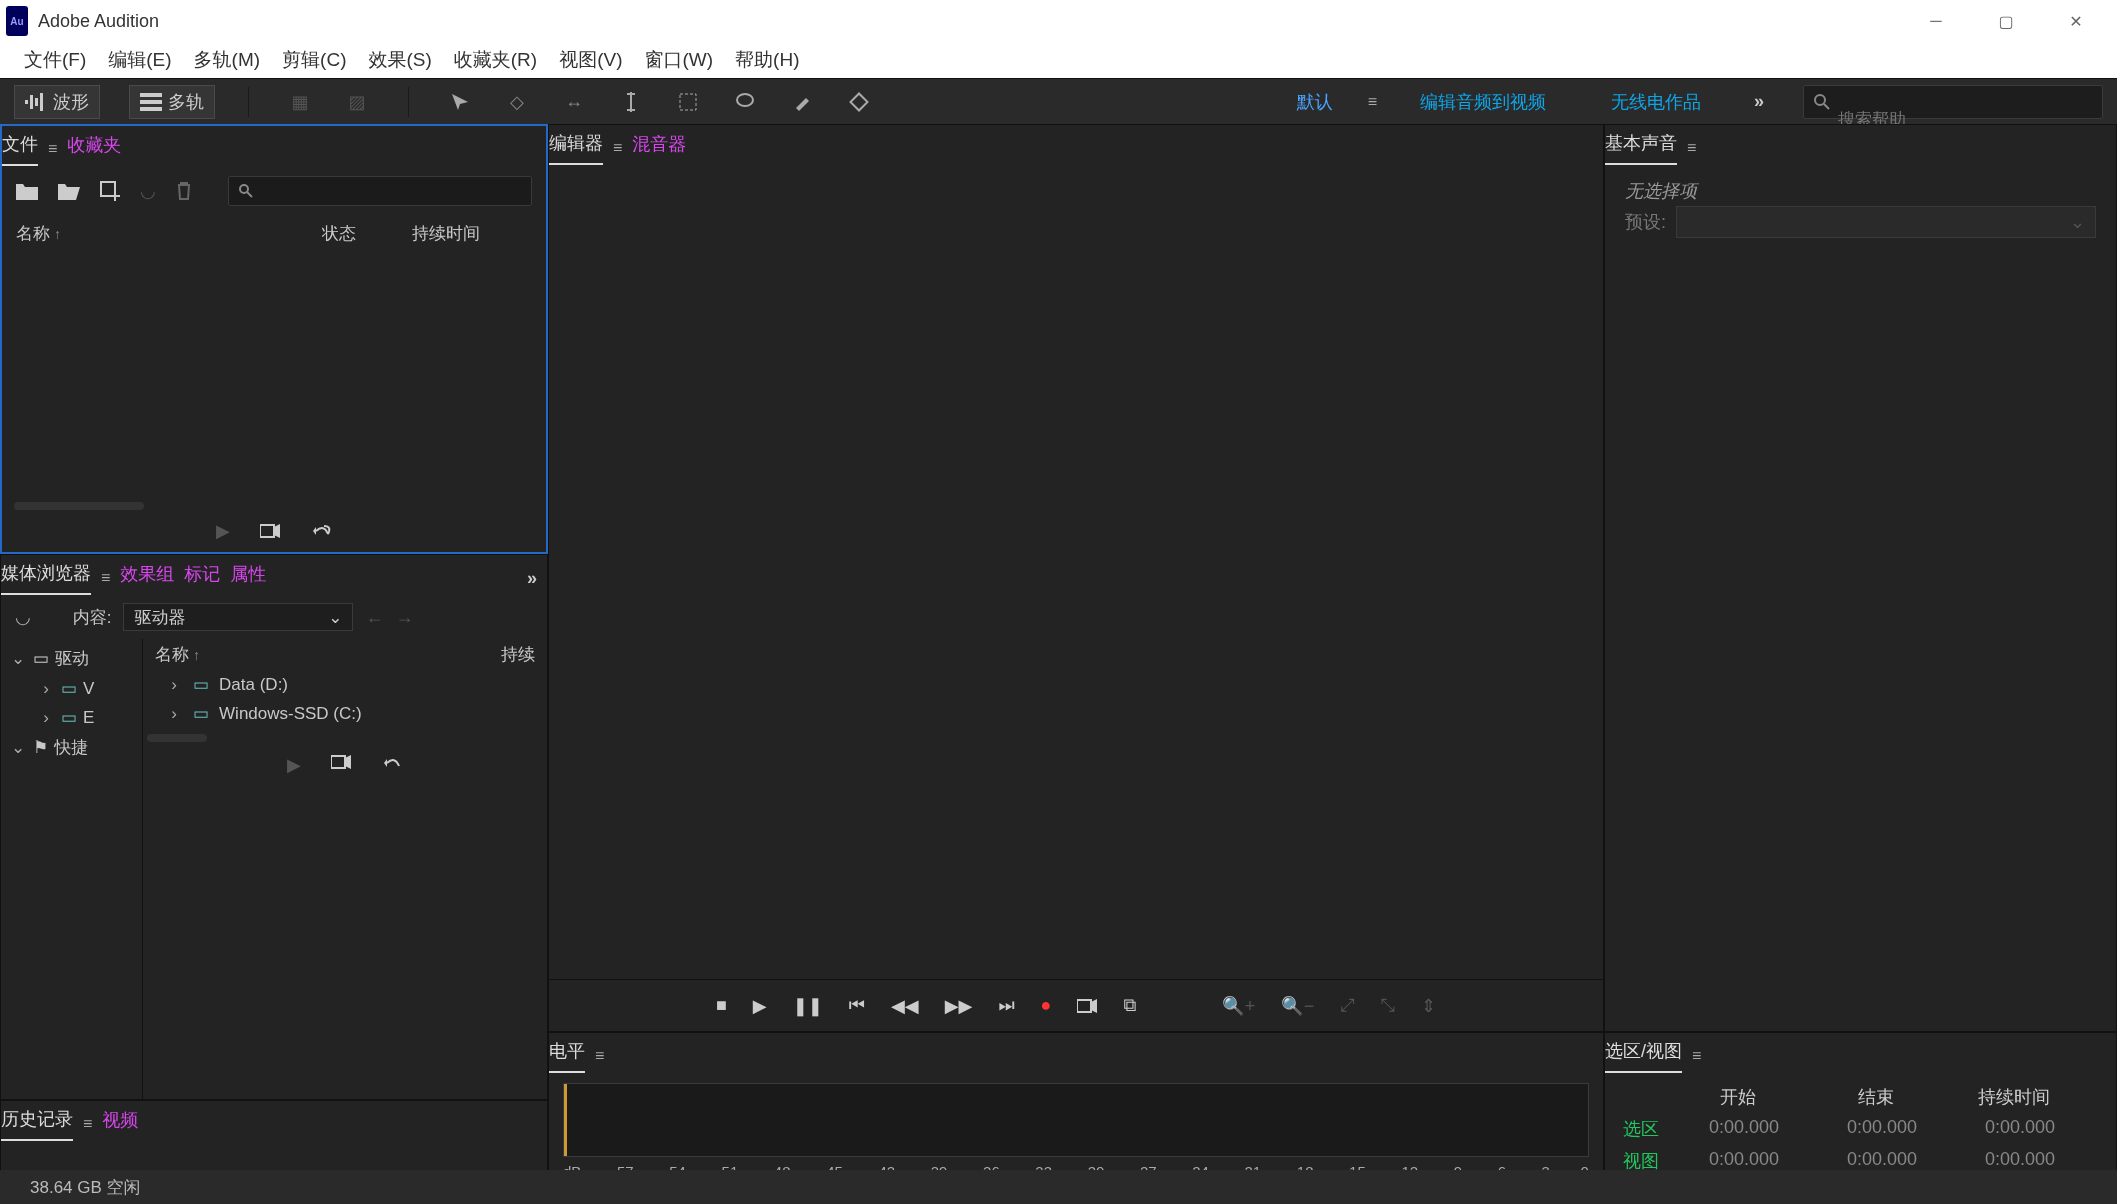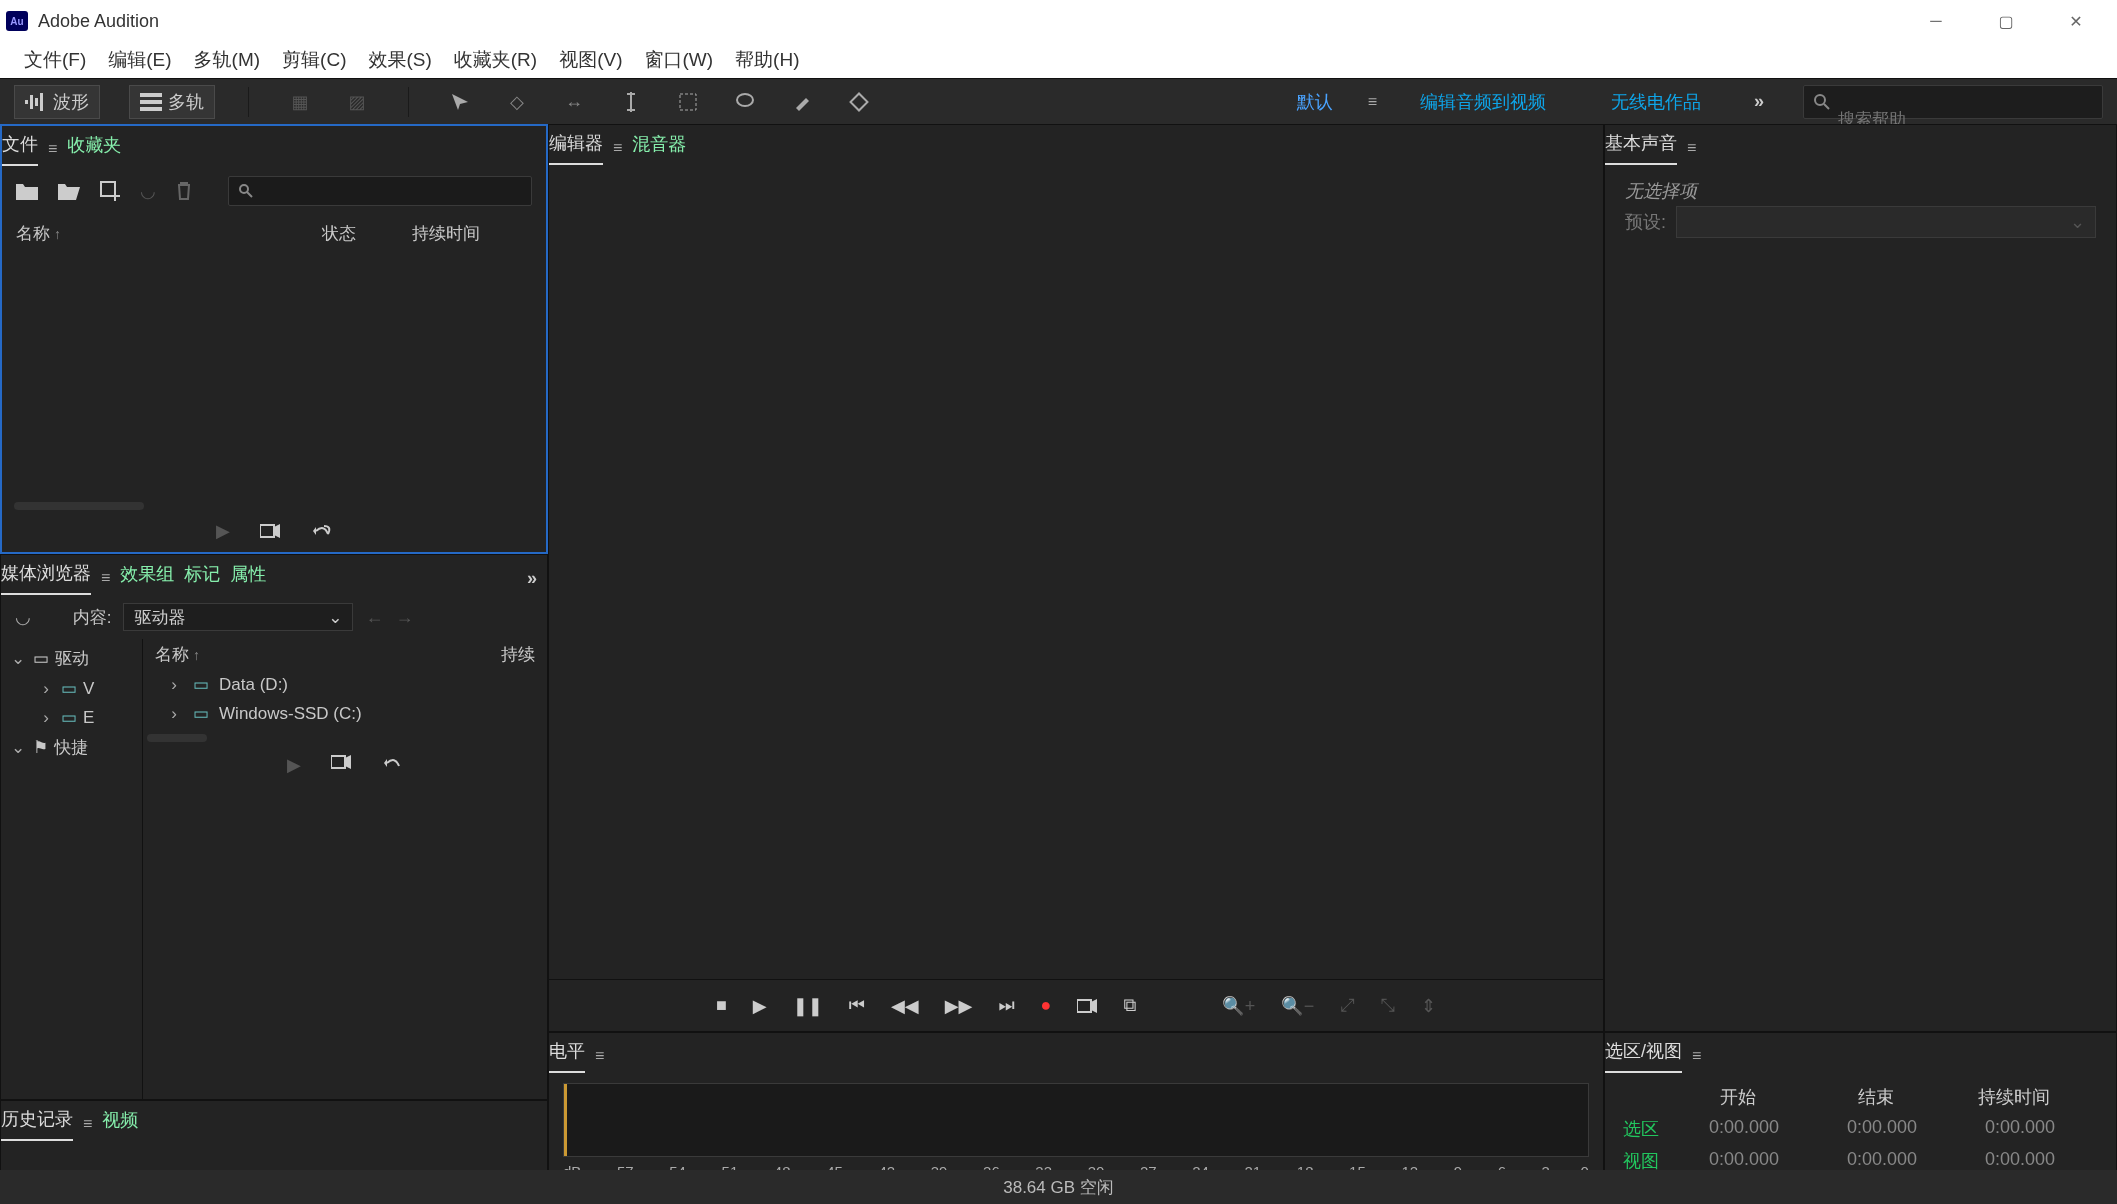--- a/index.html
+++ b/index.html
@@ -16,21 +16,21 @@
     .titlebar {
       background: #fff;
       height: 42px;
       display: flex;
       align-items: center;
       padding: 0 6px;
       color: #333;
       font-size: 18px;
     }
     .app-icon {
-      width: 22px; height: 20px;
+      width: 22px; height: 30px;
       background: #00005b;
       color: #9999ff;
       font-size: 10px;
       font-weight: bold;
       display: flex;
       align-items: center;
       justify-content: center;
       border-radius: 3px;
       margin-right: 10px;
     }
@@ -112,21 +112,21 @@
     .panel {
       border: 1px solid #111;
       background: #232323;
       display: flex; flex-direction: column;
     }
     .panel-tabs {
       display: flex; align-items: center;
       padding: 6px 0 0; gap: 10px;
       font-size: 18px; height: 40px;
     }
-    .tab { color: #86efac; padding-bottom: 8px; }
+    .tab { color: #d946ef; padding-bottom: 8px; }
     .tab.active { color: #ddd; border-bottom: 2px solid #ddd; }
     .tab-menu { color:#aaa; font-size:16px; }
     .panel-tabs .spacer { flex:1; }
     .files-panel { height: 430px; border: 2px solid #2569c6; }
     .files-toolbar {
       display: flex; align-items: center;
       padding: 10px 14px; gap: 20px;
     }
     .ico { color: #aaa; font-size: 18px; }
     .search-mini {
@@ -215,21 +215,21 @@
     
     .selview-panel { height:172px; border-left:1px solid #111; border-top:1px solid #111; }
     .sv-table { padding:8px 18px; font-size:18px; }
     .sv-row { display:flex; gap:28px; padding:4px 0; color:#888; }
     .sv-label { width: 58px; color:#22c55e; }
     .sv-head { display:flex; gap:28px; padding:4px 0 4px 60px; color:#ccc; }
     
     .statusbar {
       position:fixed; bottom:0; left:0; right:0;
       height: 34px; background:#2a2a2a;
-      display:flex; align-items:center; justify-content:center;
+      display:flex; align-items:center; justify-content:flex-start;
       padding: 0 30px; color:#bbb; font-size:17px;
     }
     svg { display:block; }
     .disabled { color:#555 !important; }
   </style>
 </head>
 <body>
 
 <div class="titlebar">
   <div class="app-icon">Au</div>

